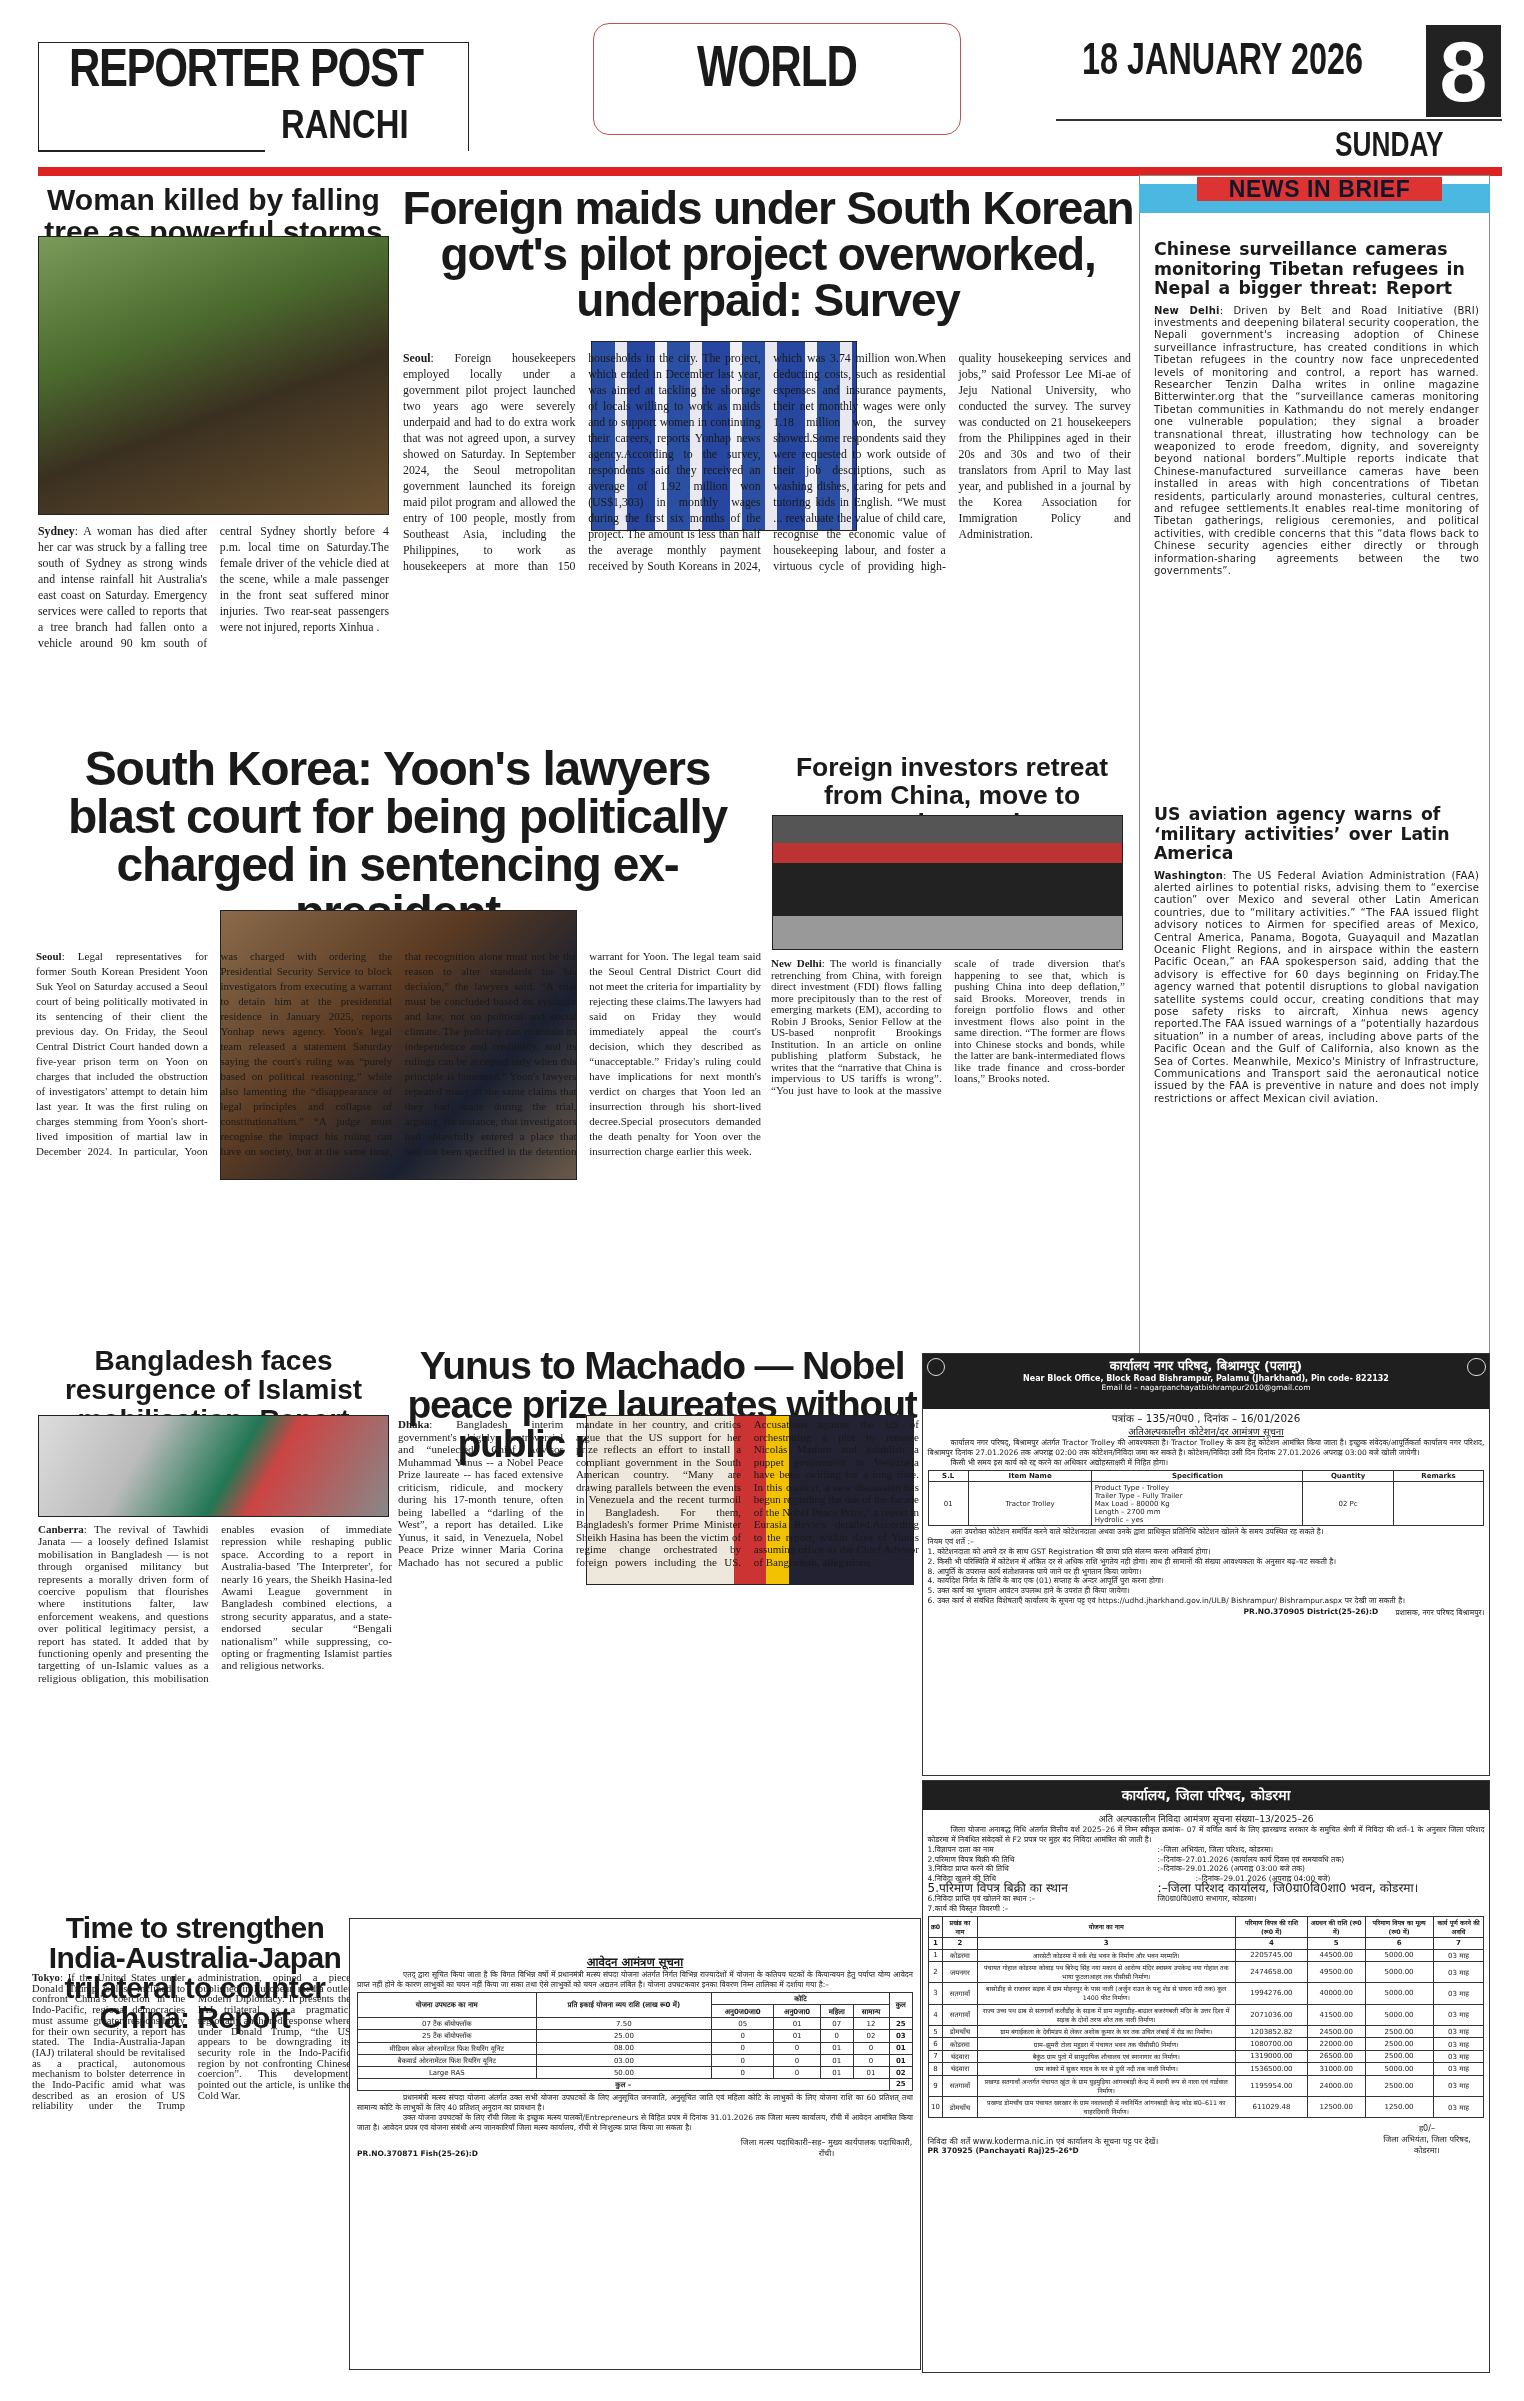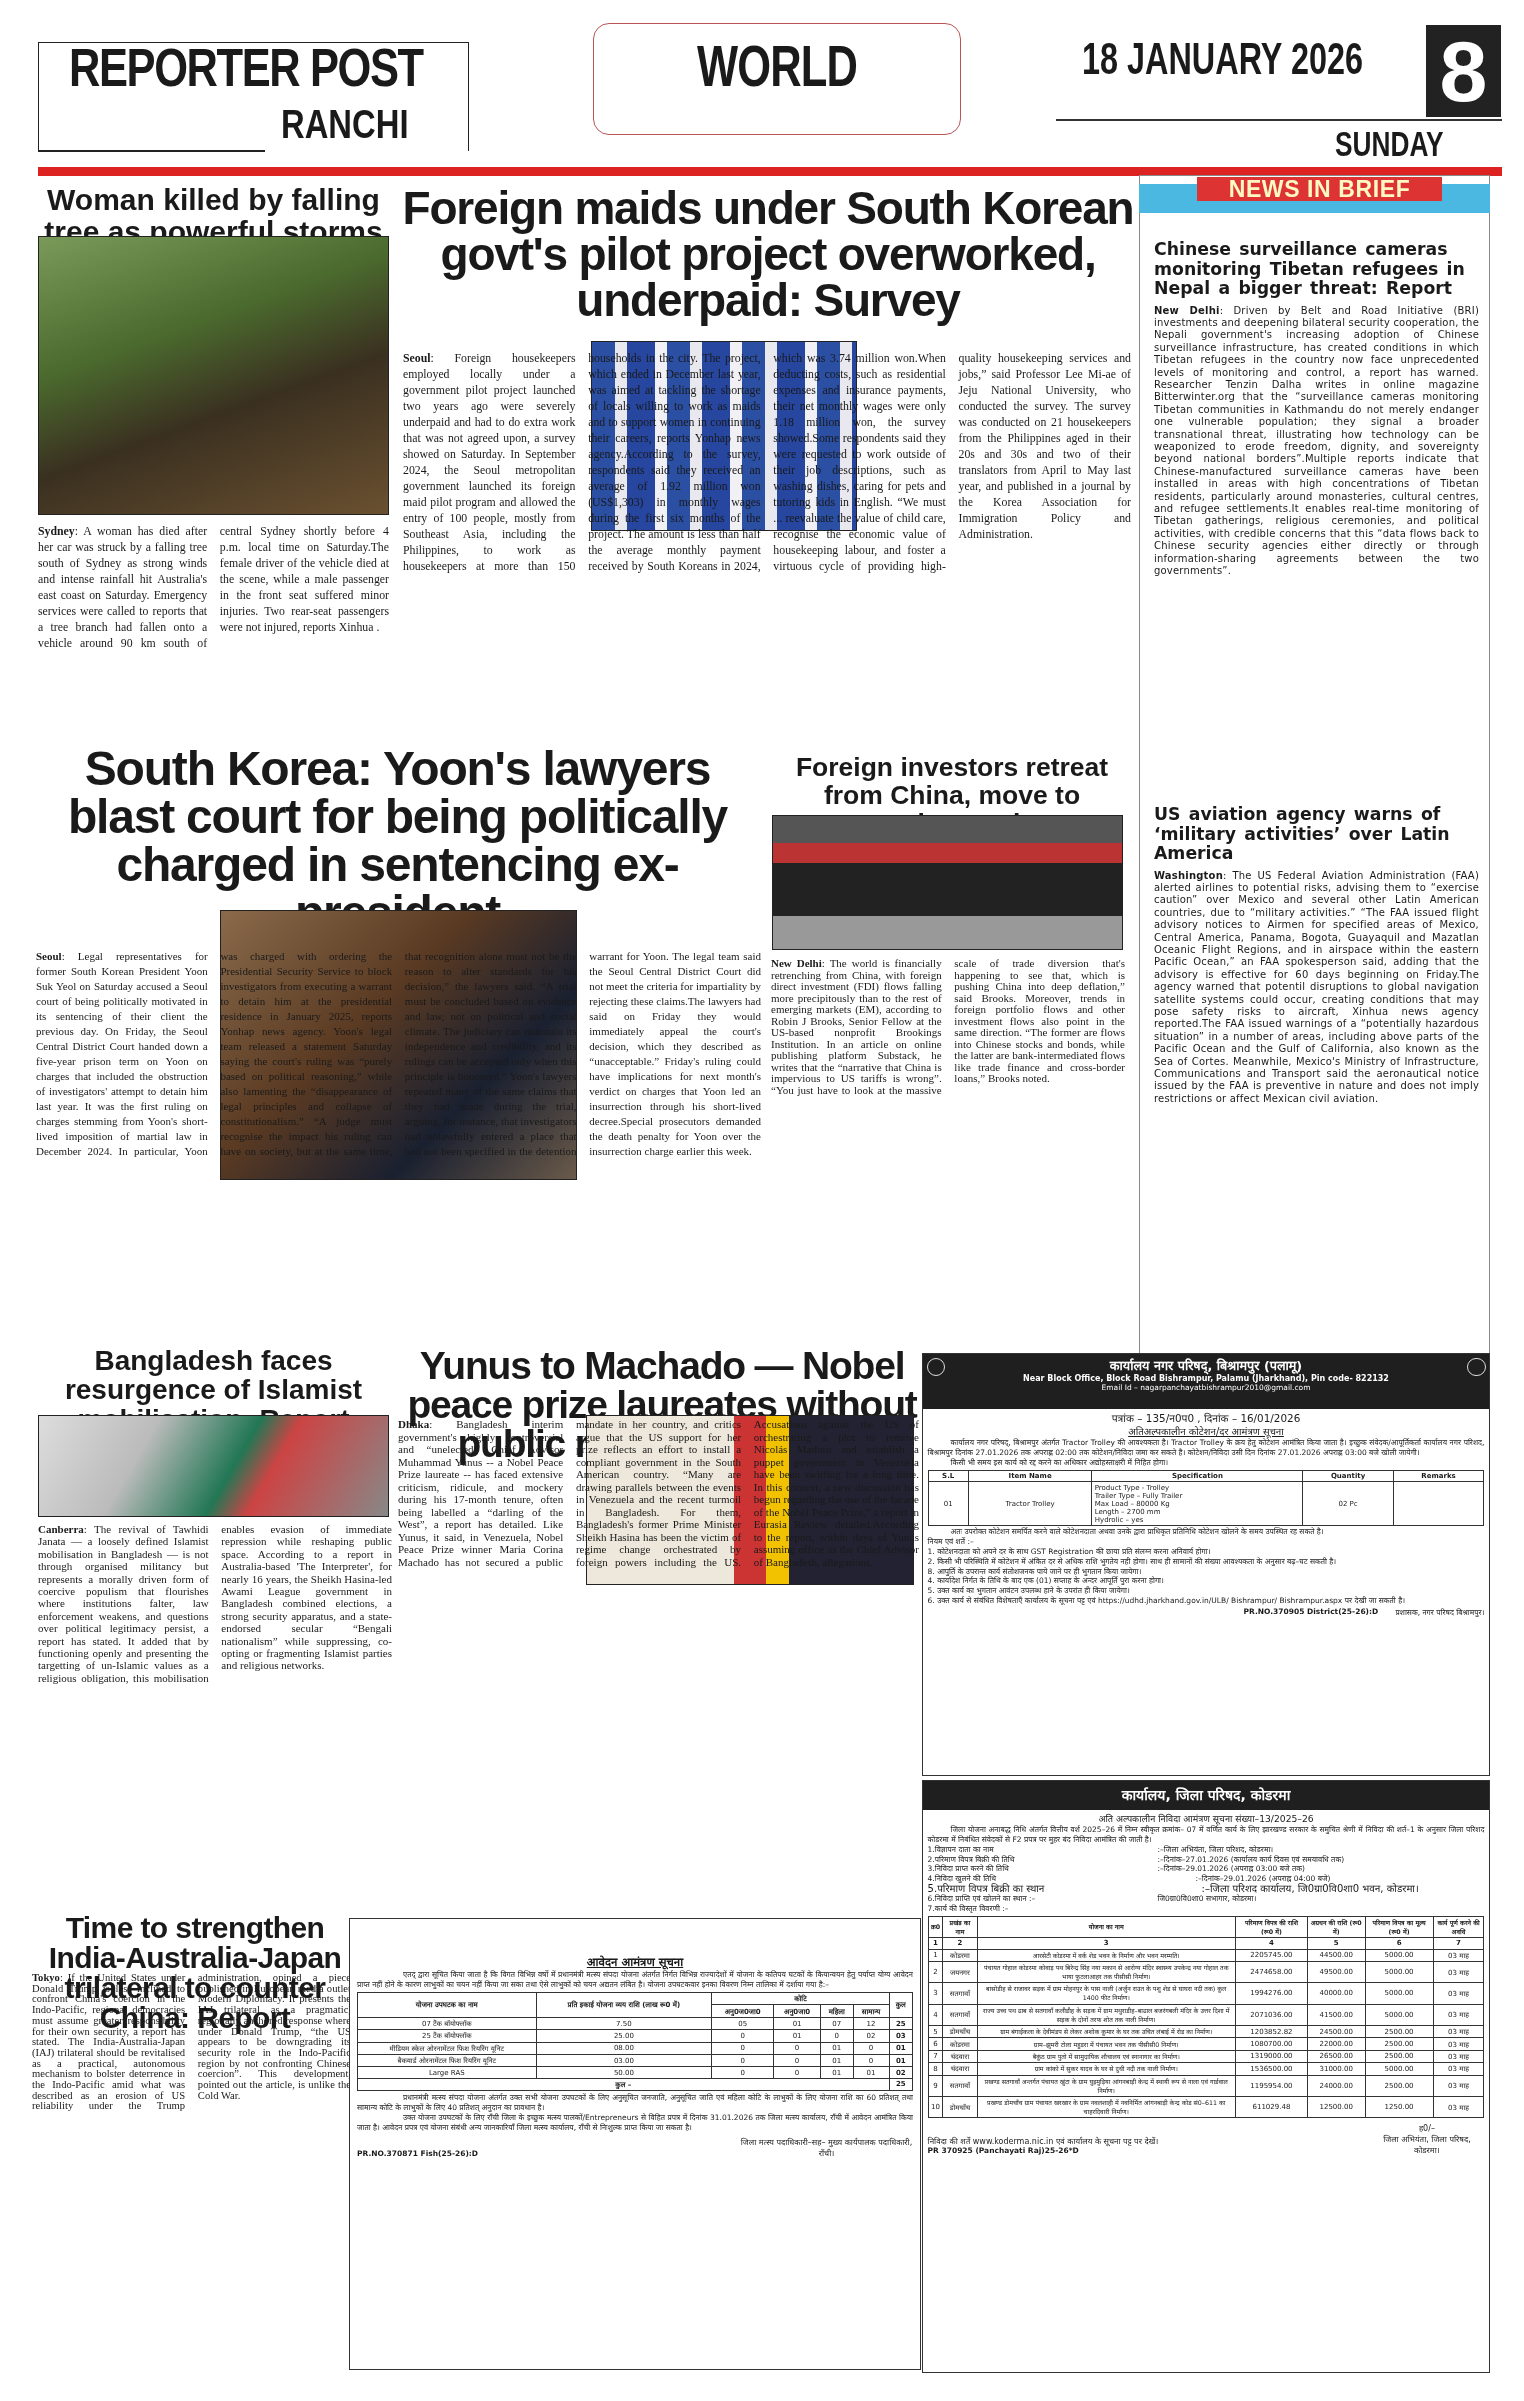--- a/index.html
+++ b/index.html
@@ -22,21 +22,21 @@
 .body b{font-weight:700}
 .photo{border:1.2px solid #222;overflow:hidden}
 .ph-tree{background:linear-gradient(160deg,#7a9a5a 0%,#4b6b2e 35%,#3a3020 60%,#6a5030 100%)}
 .ph-maids{background:repeating-linear-gradient(90deg,#2b4fa3 0 23px,#e8e8ee 23px 35px,#2646a0 35px 63px,#f0f0f5 63px 75px)}
 .ph-yoon{background:linear-gradient(135deg,#8a6a4a 0%,#5a3a22 40%,#1a2030 70%,#6a5a4a 100%)}
 .ph-bse{background:linear-gradient(180deg,#555 0 20%,#b33 20% 35%,#222 35% 75%,#999 75% 100%)}
 .ph-bangla{background:linear-gradient(120deg,#ddd 0%,#bbb 30%,#275 55%,#c44 65%,#888 100%)}
 .ph-yunus{background:linear-gradient(90deg,#eee8dc 0 45%,#c33 45% 55%,#f2c200 55% 62%,#223 62% 100%)}
 .nib-wrap{left:1139px;top:175px;width:351px;height:1182px;border:1.7px solid #888;background:#fff}
 .nib-band{left:1139px;top:184px;width:351px;height:29px;background:#4ab8e0}
-.nib-label{left:1197px;top:177px;width:245px;height:24px;background:#d33;color:#fef9c3;font-family:"Liberation Sans",sans-serif;font-weight:900;font-size:23px;text-align:center;line-height:24px;letter-spacing:0.6px}
+.nib-label{left:1197px;top:177px;width:245px;height:24px;background:#d33;color:#0f172a;font-family:"Liberation Sans",sans-serif;font-weight:900;font-size:23px;text-align:center;line-height:24px;letter-spacing:0.6px}
 .nib-head{font-family:"DejaVu Sans",sans-serif;font-weight:700;font-size:17.3px;line-height:19.6px;text-align:left;word-spacing:2.3px}
 .nib-body{font-family:"DejaVu Sans",sans-serif;font-size:10px;line-height:12.4px;text-align:justify;letter-spacing:0.2px}
 .ad{border:1.7px solid #333;background:#fff;font-family:"DejaVu Sans",sans-serif}
 .ad-bar{background:#1f1f1f;color:#fff;text-align:center}
 .ad-txt{font-size:7.5px;line-height:9.8px;text-align:justify}
 table.t{border-collapse:collapse;width:100%}
 table.t td,table.t th{border:0.9px solid #333;font-size:7px;padding:1.2px 2.3px;text-align:center;font-weight:400}
 table.t th{font-weight:700}
 </style>
 </head>
@@ -244,21 +244,21 @@
           <span>:–दिनांक–27.01.2026 (कार्यालय कार्य दिवस एवं समयावधि तक)</span>
         </div>
         <div style="display: flex; font-size: 7.5px; line-height: 9.8px;">
           <span style="width: 230px;">3.निविदा प्राप्त करने की तिथि</span>
           <span>:–दिनांक–29.01.2026 (अपराह्न 03:00 बजे तक)</span>
         </div>
         <div style="display: flex; font-size: 7.5px; line-height: 9.8px; gap: 38px;">
           <span style="width: 230px;">4.निविदा खुलने की तिथि</span>
           <span>:–दिनांक–29.01.2026 (अपराह्न 04:00 बजे)</span>
         </div>
-        <div style="display: flex; font-size: 10px; line-height: 9.8px; gap: 44px;">
+        <div style="display: flex; font-size: 12px; line-height: 9.8px;">
           <span style="width: 230px;">5.परिमाण विपत्र बिक्री का स्थान</span>
           <span>:–जिला परिशद कार्यालय, जि0ग्रा0वि0शा0 भवन, कोडरमा।</span>
         </div>
         <div style="display: flex; font-size: 7.5px; line-height: 9.8px;">
           <span style="width: 230px;">6.निविदा प्राप्ति एवं खोलने का स्थान :–</span>
           <span>जि0ग्रा0वि0शा0 सभागार, कोडरमा।</span>
         </div>
         <div style="display: flex; font-size: 7.5px; line-height: 9.8px;">
           <span style="width: 230px;">7.कार्य की विस्तृत विवरणी :–</span>
           <span></span>

